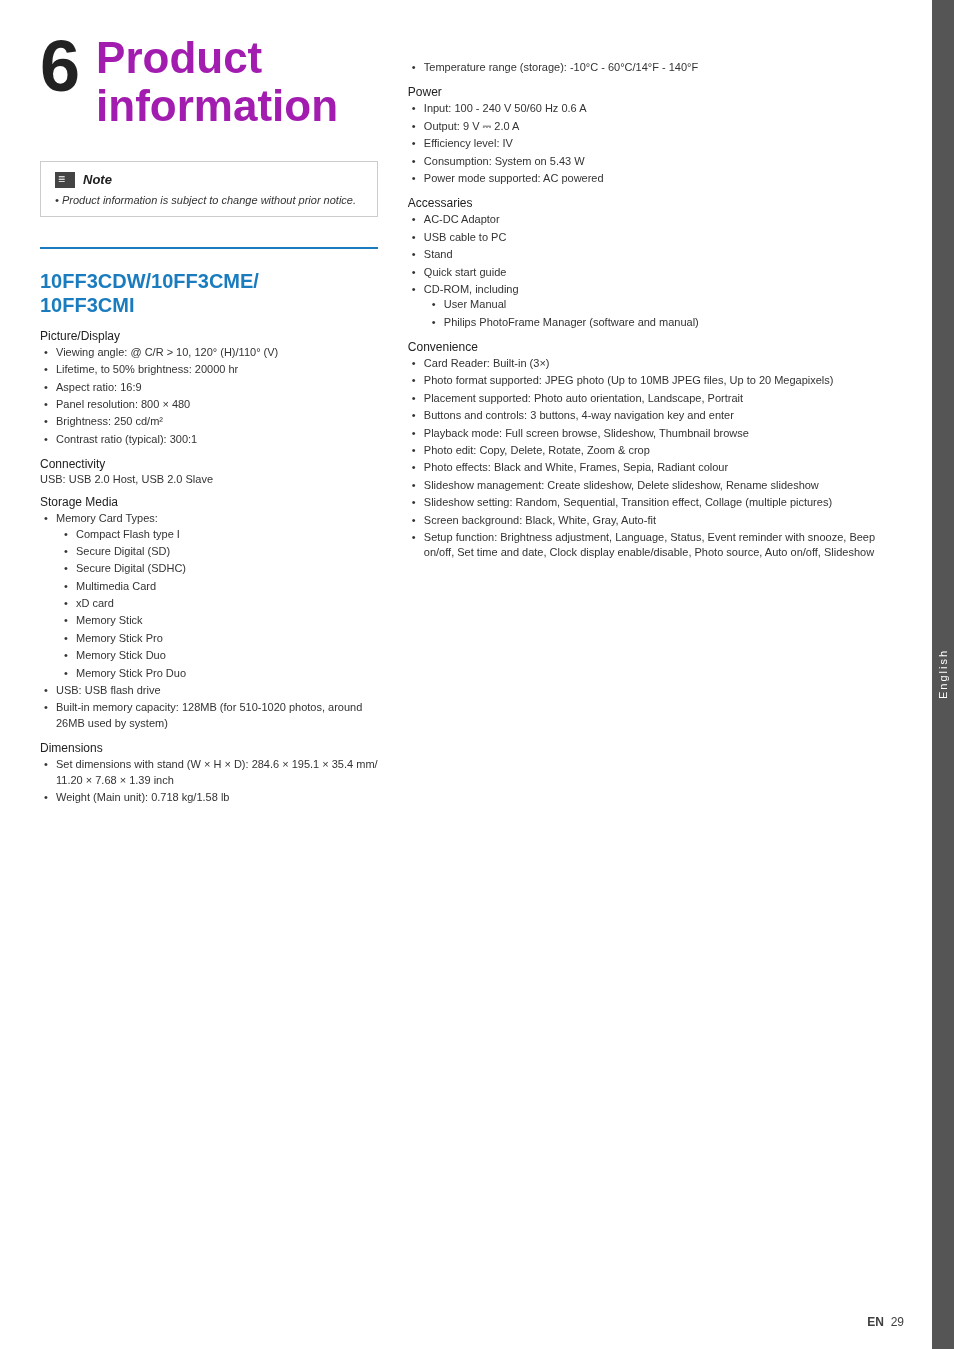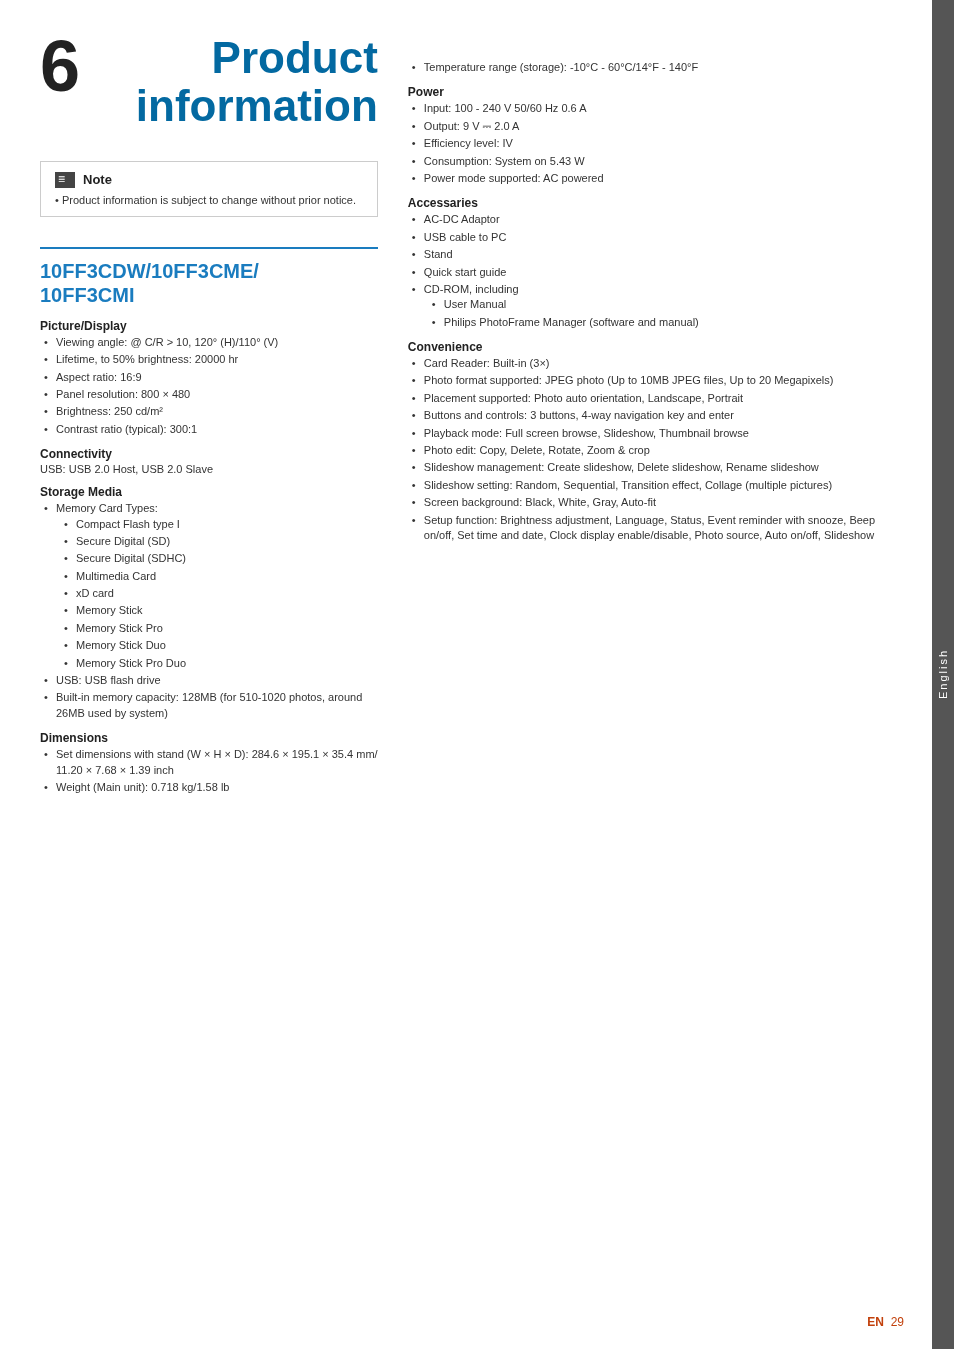--- a/index.html
+++ b/index.html
@@ -57,31 +57,31 @@
       font-size: 72px;
       font-weight: bold;
       color: #222;
       line-height: 1;
       float: left;
       margin-right: 16px;
     }
     .chapter-title {
       font-size: 44px;
       font-weight: bold;
-      color: #0369a1;
+      color: #a21caf;
       line-height: 1.1;
       padding-top: 4px;
-      text-align: right;
     }
     .clearfix::after { content: ''; display: table; clear: both; }
     .note-box {
       border: 1px solid #ccc;
       padding: 10px 14px;
       margin-top: 30px;
       margin-bottom: 30px;
+      font-style: italic;
     }
     .note-header {
       display: flex;
       align-items: center;
       margin-bottom: 6px;
       font-size: 13px;
       font-weight: bold;
     }
     .note-icon {
       width: 20px;
@@ -98,33 +98,33 @@
       position: absolute;
       top: 0;
       left: 3px;
     }
     .note-text {
       font-size: 11px;
       color: #333;
     }
     .model-section {
       border-top: 2px solid #1a7cbf;
-      padding-top: 10px;
+      padding-top: 20px;
       margin-bottom: 16px;
     }
     .model-title {
       font-size: 20px;
       font-weight: bold;
       color: #1a7cbf;
       line-height: 1.2;
       margin-bottom: 12px;
     }
     .spec-section-title {
       font-size: 12px;
-      font-weight: bold;
+      font-weight: normal;
       color: #222;
       margin-top: 10px;
       margin-bottom: 2px;
     }
     .spec-text {
       font-size: 11px;
       color: #333;
       margin-bottom: 2px;
     }
     ul.spec-list {
@@ -163,21 +163,21 @@
       content: '•';
       position: absolute;
       left: 8px;
       top: 0;
     }
     .footer-bar {
       position: absolute;
       bottom: 20px;
       right: 50px;
       font-size: 12px;
-      color: #c2410c;
+      color: #404040;
     }
     .footer-en {
       font-weight: bold;
     }
   </style>
 </head>
 <body>
 
 <div class="page-container">
 
@@ -280,20 +280,21 @@
       </ul>
 
       <div class="spec-section-title">Convenience</div>
       <ul class="spec-list">
         <li>Card Reader: Built-in (3×)</li>
         <li>Photo format supported: JPEG photo (Up to 10MB JPEG files, Up to 20 Megapixels)</li>
         <li>Placement supported: Photo auto orientation, Landscape, Portrait</li>
         <li>Buttons and controls: 3 buttons, 4-way navigation key and enter</li>
         <li>Playback mode: Full screen browse, Slideshow, Thumbnail browse</li>
         <li>Photo edit: Copy, Delete, Rotate, Zoom &amp; crop</li>
+        <li>Photo effects: Black and White, Frames, Sepia, Radiant colour</li>
         <li>Slideshow management: Create slideshow, Delete slideshow, Rename slideshow</li>
         <li>Slideshow setting: Random, Sequential, Transition effect, Collage (multiple pictures)</li>
         <li>Screen background: Black, White, Gray, Auto-fit</li>
         <li>Setup function: Brightness adjustment, Language, Status, Event reminder with snooze, Beep on/off, Set time and date, Clock display enable/disable, Photo source, Auto on/off, Slideshow</li>
       </ul>
     </div>
   </div>
 
   <div class="footer-bar">
     <span class="footer-en">EN</span>&nbsp;&nbsp;<span>29</span>

